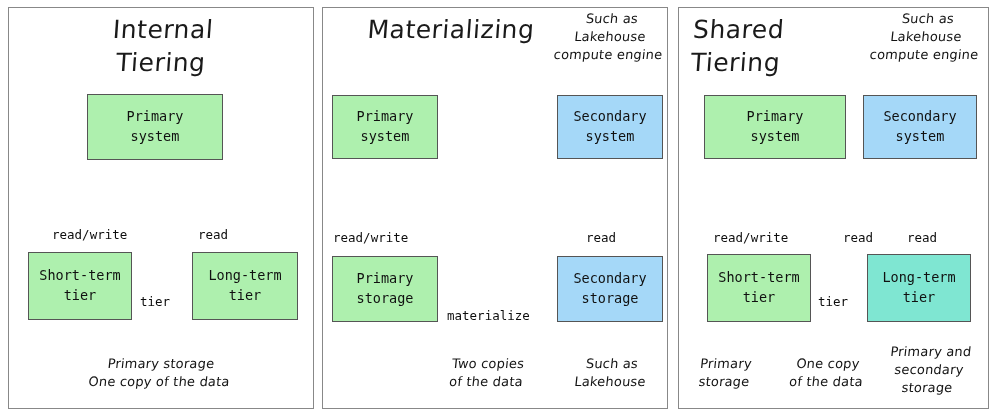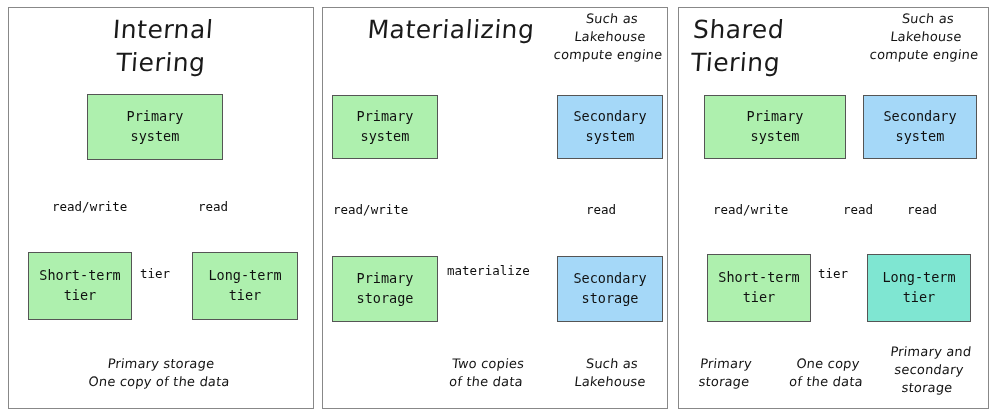--- a/index.html
+++ b/index.html
@@ -48,20 +48,21 @@
   .node.green { background: #aef0ae; }
   .node.blue  { background: #a5d8f8; }
   .node.teal  { background: #7fe6d2; }
 
   .edge-label {
     position: absolute;
     font-family: "DejaVu Sans Mono", monospace;
     font-size: 12.5px;
     color: #0d0d0d;
     white-space: nowrap;
+    margin-top: 28px;
   }
   .note {
     position: absolute;
     font-family: "DejaVu Sans", sans-serif;
     font-size: 13px;
     color: #131313;
     text-align: center;
     line-height: 1.38;
     white-space: nowrap;
     transform: skewX(-6deg);
@@ -202,21 +203,21 @@
 system</div>
 
   <div class="node green" style="left:332px; top:256px; width:106px; height:66px; white-space:pre;">Primary
 storage</div>
 
   <div class="node blue" style="left:557px; top:256px; width:106px; height:66px; white-space:pre;">Secondary
 storage</div>
 
   <div class="edge-label" style="left:333px; top:202px;">read/write</div>
   <div class="edge-label" style="left:586px; top:202px;">read</div>
-  <div class="edge-label" style="left:447px; top:263px;">materialize</div>
+  <div class="edge-label" style="left:447px; top:280px;">materialize</div>
 
   <div class="note" style="left:432px; top:355px; width:110px;">
     <div>Two copies</div>
     <div>of the data</div>
   </div>
 
   <div class="note" style="left:556px; top:355px; width:110px;">
     <div>Such as</div>
     <div>Lakehouse</div>
   </div>

